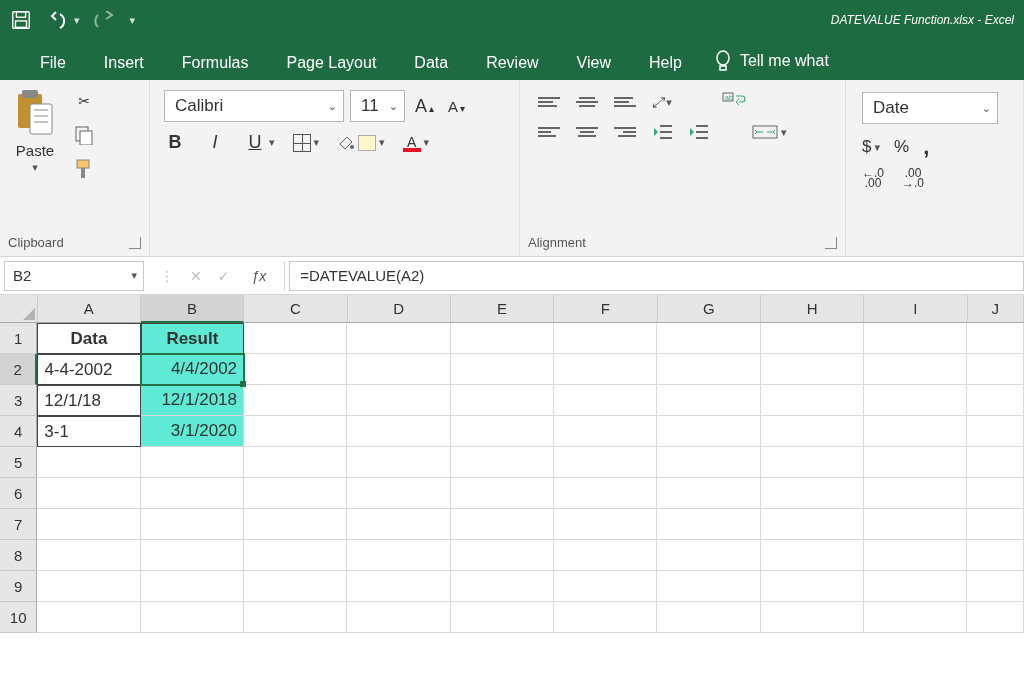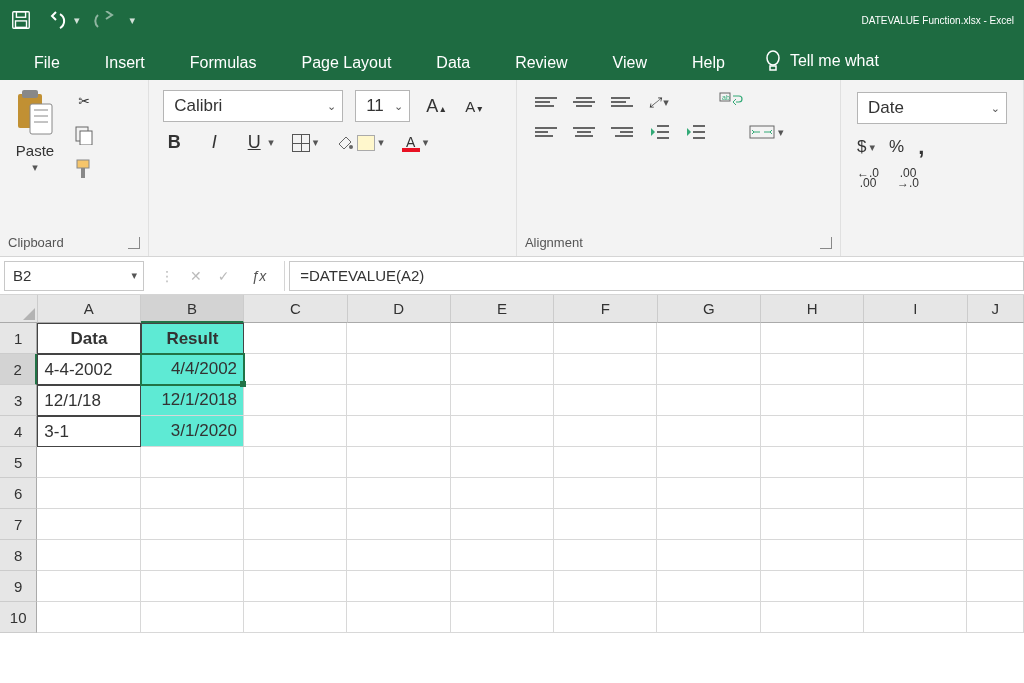--- a/index.html
+++ b/index.html
@@ -3,44 +3,44 @@
 <meta charset="utf-8">
 <style>
 * { box-sizing: border-box; margin: 0; padding: 0; font-family: "Segoe UI", Arial, sans-serif; }
 body { width: 1024px; height: 683px; overflow: hidden; background: #fff; font-size: 14px; color: #333; }
 
 
 .titlebar { height: 40px; background: #1e6b41; display: flex; align-items: center; color: #fff; padding: 0 10px; }
 .tb-left { display: flex; align-items: center; gap: 14px; }
 .tb-save { width: 22px; height: 22px; }
 .tb-undo, .tb-redo { display: flex; align-items: center; gap: 4px; }
-.tb-title { margin-left: auto; font-size: 10px; }
-
-
-.tabs { height: 40px; background: #1e6b41; display: flex; align-items: flex-end; padding-left: 16px; gap: 9px; }
+.tb-title { margin-left: auto; font-size: 12px; font-style: italic; }
+
+
+.tabs { height: 40px; background: #1e6b41; display: flex; align-items: flex-end; padding-left: 22px; gap: 2px; }
 .tab { padding: 10px 18px 8px; color: #fff; font-size: 16px; cursor: pointer; }
 .tab.active { background: #f3f3f3; color: #1e6b41; }
 .tell { display: flex; align-items: center; gap: 8px; padding: 10px 12px 8px; color: #fff; font-size: 16px; }
 
 
 .ribbon { height: 177px; background: #f3f3f3; border-bottom: 1px solid #d5d5d5; display: flex; }
 .group { border-right: 1px solid #e0e0e0; padding: 6px 8px 4px; display: flex; flex-direction: column; justify-content: space-between; }
 .group-label { text-align: center; font-size: 13px; color: #555; padding: 4px 0 2px; display: flex; justify-content: center; align-items: center; gap: 10px; }
 .launcher { width: 12px; height: 12px; border: 1px solid #888; border-left: none; border-top: none; transform: skew(0deg, 0deg); margin-left: auto; }
 .group-body { display: flex; flex: 1; align-items: flex-start; }
 
 
 .clip-left { display: flex; flex-direction: column; align-items: center; gap: 2px; padding: 2px 4px 0; }
 .clip-board { width: 46px; height: 50px; position: relative; }
 .paste-label { margin-top: 2px; font-size: 15px; }
 .clip-right { display: flex; flex-direction: column; gap: 12px; padding: 4px 6px 0 10px; }
 .small-btn { width: 24px; height: 22px; display: flex; align-items: center; justify-content: center; }
 
 
-.font-top { display: flex; align-items: center; gap: 12px; margin-bottom: 10px; }
+.font-top { display: flex; align-items: center; gap: 6px; margin-bottom: 10px; }
 .fsel { background: #fff; border: 1px solid #b5b5b5; height: 32px; display: flex; align-items: center; justify-content: space-between; padding: 0 6px 0 10px; font-size: 17px; }
 .fsel.fontname { width: 180px; }
 .fsel.fontsize { width: 55px; }
 .aa { font-size: 18px; display: flex; align-items: baseline; gap: 2px; padding: 0 4px; }
 .font-bottom { display: flex; align-items: center; gap: 18px; }
 .fb-btn { width: 22px; text-align: center; font-size: 18px; }
 .bold { font-weight: bold; }
 .ital { font-style: italic; }
 .und { text-decoration: underline; }
 .drop { display: flex; align-items: center; gap: 3px; }
@@ -52,21 +52,21 @@
 .fontcolor-underline { height:4px; background:#e81123; margin-top:-2px; }
 
 
 .align-top, .align-bot { display: flex; align-items: center; gap: 16px; margin-bottom: 10px; }
 .alignbtn { width: 22px; height: 20px; display:flex; flex-direction:column; justify-content:center; gap:2px; }
 .alignbtn span { display:block; height:2px; background:#666; }
 .wrap-ico { font-size: 14px; }
 
 
 .num-top { display:flex; margin-bottom:10px; }
-.fsel.numfmt { width: 150px; }
+.fsel.numfmt { width: 136px; }
 .num-bot { display:flex; gap:14px; align-items:center; font-size:17px; }
 .decbtn { font-size:12px; line-height:10px; text-align:center; }
 
 
 .fbar { height: 38px; background:#fff; border-bottom:1px solid #d5d5d5; display:flex; align-items:center; }
 .namebox { width: 140px; height: 30px; border:1px solid #c8c8c8; margin: 0 4px 0 4px; display:flex; align-items:center; justify-content:space-between; padding: 0 6px 0 8px; font-size:15px; }
 .fx-btns { display:flex; align-items:center; gap: 16px; padding: 0 12px; color:#888; border-right:1px solid #d5d5d5; height:30px; margin-right:4px;}
 .fx-label { font-style: italic; color:#555; padding: 0 6px; }
 .formula-input { flex:1; height:30px; border:1px solid #c8c8c8; padding: 0 10px; font-size:15px; display:flex; align-items:center; }
 

